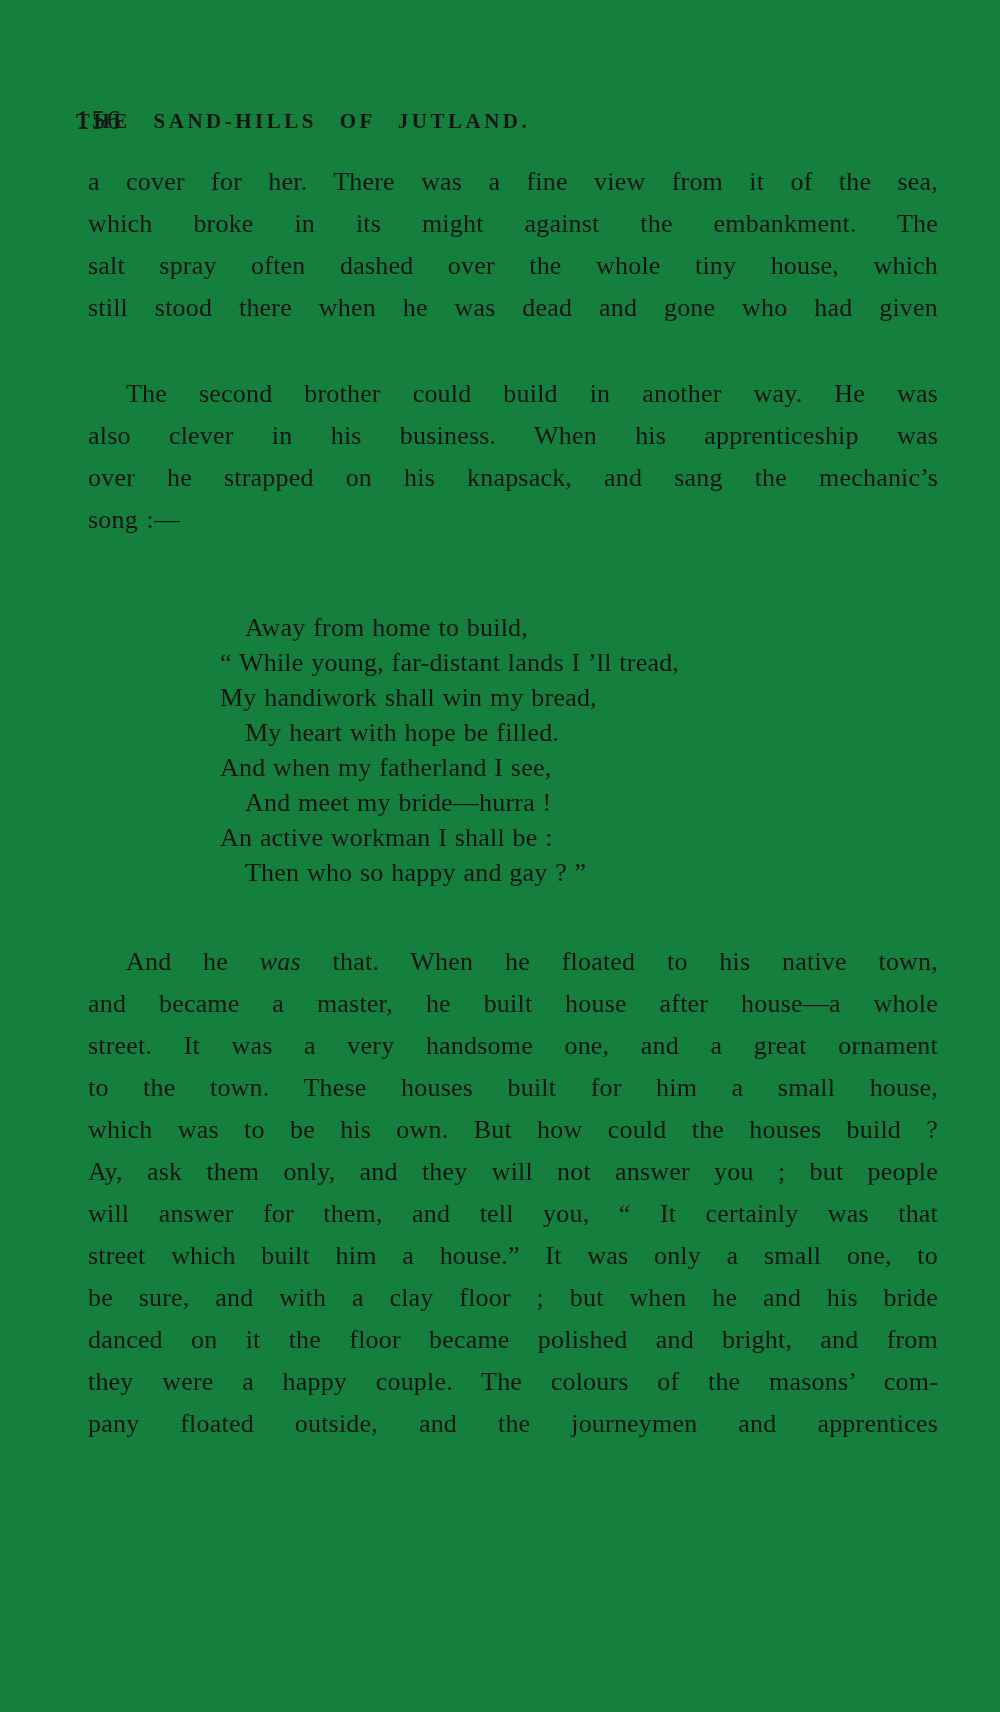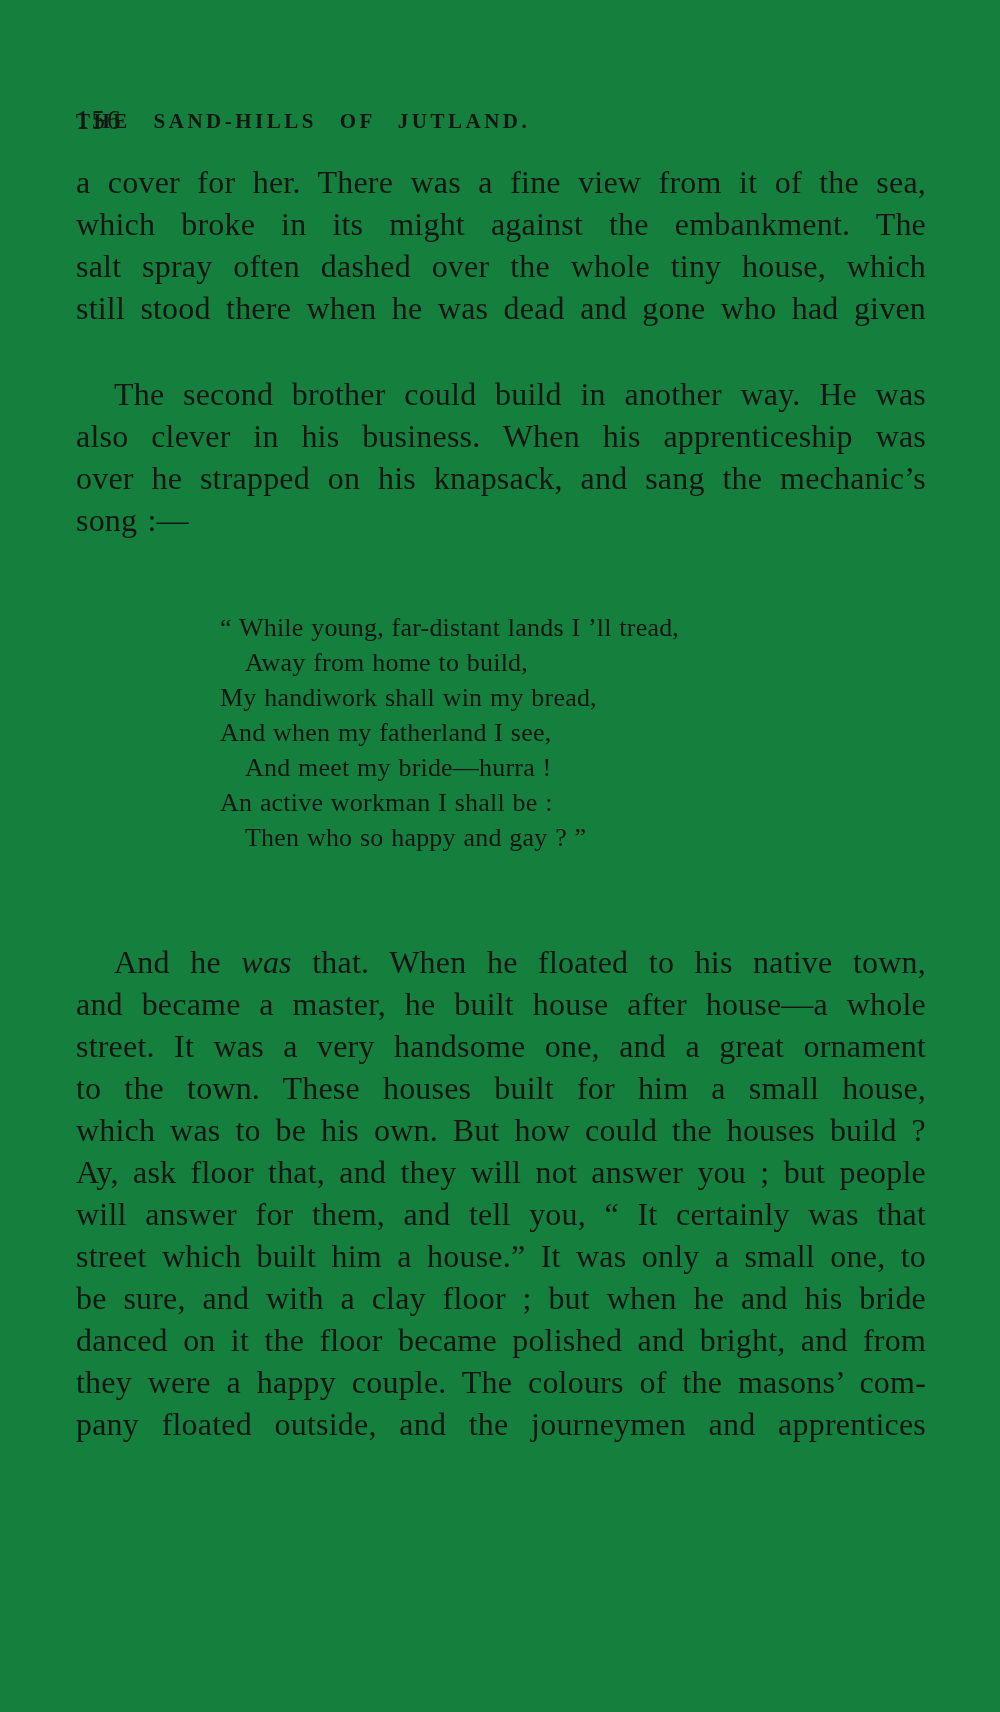--- a/index.html
+++ b/index.html
@@ -23,22 +23,22 @@
   }
   .running-title {
     position:absolute; left:0; right:0; top:3px;
     font-size:21px; line-height:30px;
     font-weight:700;
     letter-spacing:3.5px;
     word-spacing:14px;
   }
   
   .para {
-    position:absolute; left:76px; width:850px;
-    font-size:32px;
+    position:absolute; left:88px; width:850px;
+    font-size:26px;
     letter-spacing:0.2px;
     word-spacing:2px;
   }
   .para .line {
     height:42px; line-height:42px;
     white-space:nowrap;
   }
   .para .line.jl {
     white-space:normal;
     text-align:justify;
@@ -82,38 +82,39 @@
   </div>
 
   <div class="para" id="para2">
     <div class="line jl indent">The second brother could build in another way.  He was</div>
     <div class="line jl">also clever in his business.  When his apprenticeship was</div>
     <div class="line jl">over he strapped on his knapsack, and sang the mechanic’s</div>
     <div class="line">song :—</div>
   </div>
 
   <div id="verse">
+    <div class="verse-line v-even">Away from home to build,</div>
     <div class="verse-line">“ While young, far-distant lands I ’ll tread,</div>
-    <div class="verse-line v-even">Away from home to build,</div>
     <div class="verse-line">My handiwork shall win my bread,</div>
+    <div class="verse-line v-even">My heart with hope be filled.</div>
     <div class="verse-line">And when my fatherland I see,</div>
     <div class="verse-line v-even">And meet my bride—hurra !</div>
     <div class="verse-line">An active workman I shall be :</div>
     <div class="verse-line v-even">Then who so happy and gay ? ”</div>
   </div>
 
   <div class="para" id="para3">
     <div class="line jl indent">
       <span>And he </span><span class="ital">was</span><span> that.  When he floated to his native town,</span>
     </div>
     <div class="line jl">and became a master, he built house after house—a whole</div>
     <div class="line jl">street.  It was a very handsome one, and a great ornament</div>
     <div class="line jl">to the town.  These houses built for him a small house,</div>
     <div class="line jl">which was to be his own.  But how could the houses build ?</div>
-    <div class="line jl">Ay, ask floor that, and they will not answer you ;  but people</div>
+    <div class="line jl">Ay, ask them only, and they will not answer you ;  but people</div>
     <div class="line jl">will answer for them, and tell you, “ It certainly was that</div>
     <div class="line jl">street which built him a house.”  It was only a small one, to</div>
     <div class="line jl">be sure, and with a clay floor ;  but when he and his bride</div>
     <div class="line jl">danced on it the floor became polished and bright, and from</div>
     <div class="line jl">they were a happy couple.  The colours of the masons’ com-</div>
     <div class="line jl">pany floated outside, and the journeymen and apprentices</div>
   </div>
 
 </div>
 

